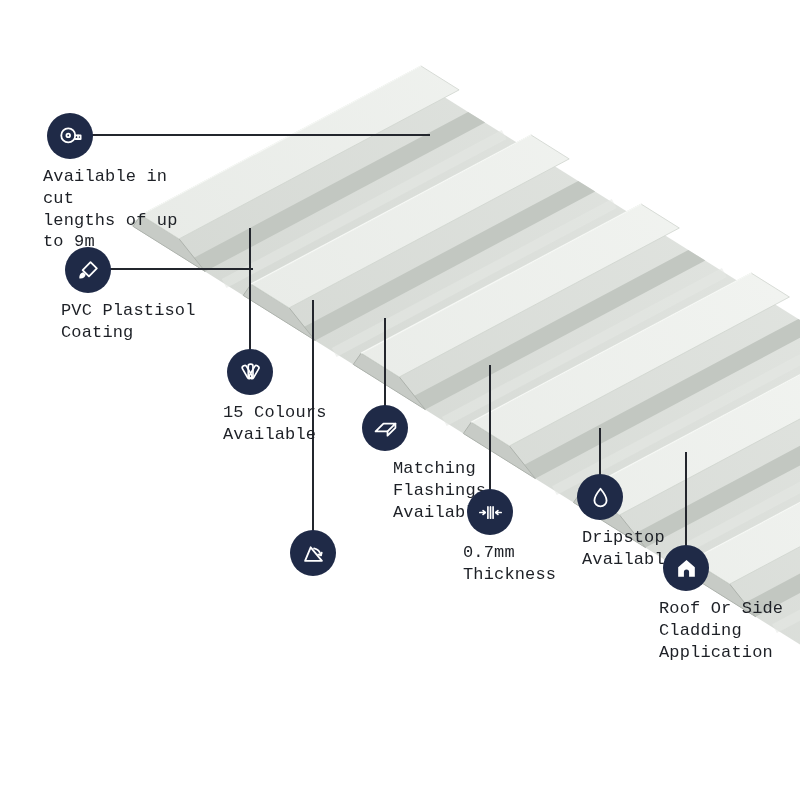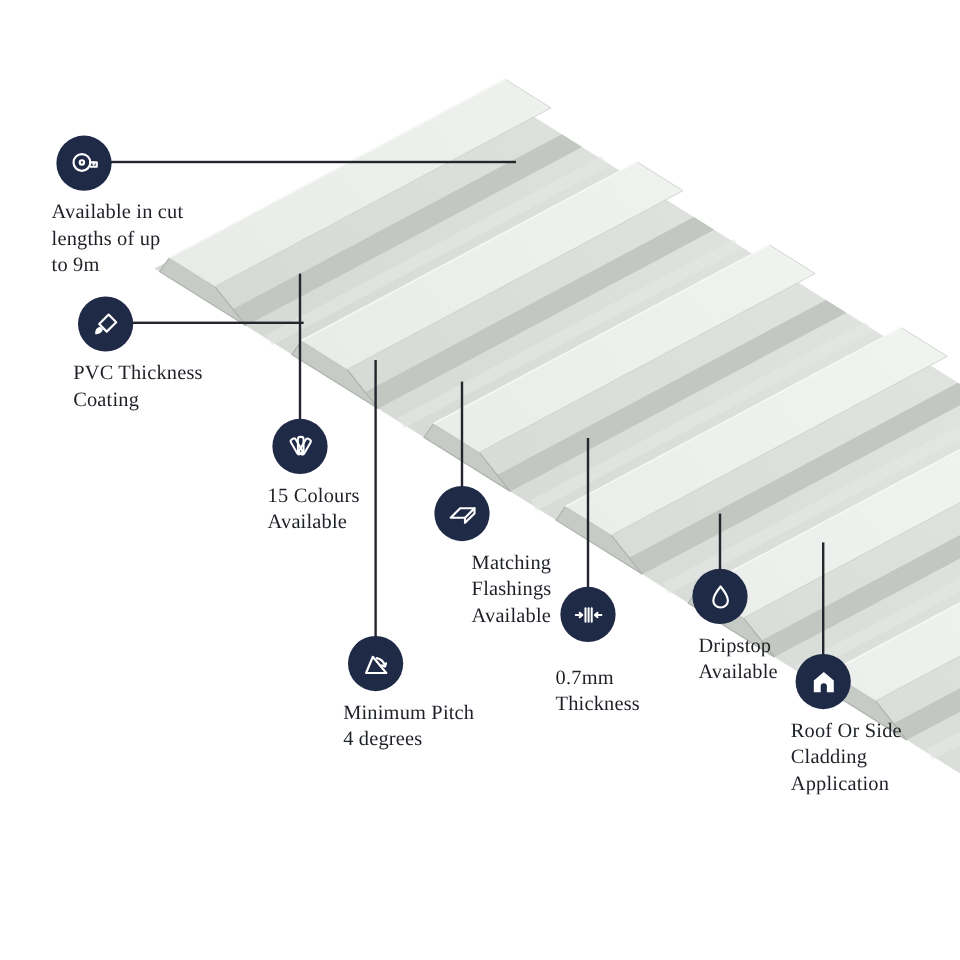--- a/index.html
+++ b/index.html
@@ -1,18 +1,18 @@
 <!DOCTYPE html>
 <html style="--navy: #1f2a47; --line: #23262d; --text: #1d2026; --sheet-crown: #eceeeb; --sheet-valley: #d8dbd7; --sheet-shadow: #c2c7c1;"><head>
 <meta charset="utf-8">
 <style>
   html,body{margin:0;padding:0;background:#fff;}
   .stage{
     position:relative;width:800px;height:800px;background:#fff;overflow:hidden;
-    font-family:Liberation Serif, serif;
+    font-family:Liberation Mono, monospace;
   }
   .sheet-svg{position:absolute;left:0;top:0;width:800px;height:800px;}
   .callout-line{position:absolute;background:var(--line,#23262d);}
   .callout-badge{
     position:absolute;width:46px;height:46px;border-radius:50%;
     background:var(--navy,#1f2a47);display:flex;align-items:center;justify-content:center;
   }
   .callout-badge svg{width:27px;height:27px;display:block;}
   .callout-label{
     position:absolute;white-space:pre-line;font-size:17px;line-height:1.28;
@@ -113,21 +113,21 @@
   <div class="callout-label" style="left:43px;top:166px;width:160px;">Available in cut
 lengths of up
 to 9m</div>
 
   <div class="callout-badge" style="left:65px;top:247px;">
     <svg viewBox="0 0 24 24" fill="none" stroke="#ffffff" stroke-width="1.6" stroke-linecap="round" stroke-linejoin="round">
       <path d="M13.8 4.6 l5.6 5.6 -7 7 -5.6 -5.6 Z"></path>
       <path d="M7.5 13.5 C5 14 3.5 16 3.9 19.1 7 19.5 9 18 9.5 15.5 Z" fill="#ffffff" stroke="none"></path>
     </svg>
   </div>
-  <div class="callout-label" style="left:61px;top:300px;width:160px;">PVC Thickness
+  <div class="callout-label" style="left:61px;top:300px;width:160px;">PVC Plastisol
 Coating</div>
 
   <div class="callout-badge" style="left:227px;top:349px;">
     <svg viewBox="0 0 24 24" fill="none" stroke="#ffffff" stroke-width="1.5" stroke-linecap="round" stroke-linejoin="round">
       <rect x="10" y="4.5" width="4.2" height="12.5" rx="1.8" transform="rotate(-30 12 17)"></rect>
       <rect x="10" y="4.5" width="4.2" height="12.5" rx="1.8" transform="rotate(30 12 17)"></rect>
       <rect x="10" y="4.5" width="4.2" height="12.5" rx="1.8"></rect>
     </svg>
   </div>
   <div class="callout-label" style="left:223px;top:402px;width:150px;">15 Colours
@@ -143,35 +143,33 @@
 Flashings
 Available</div>
 
   <div class="callout-badge" style="left:290px;top:530px;">
     <svg viewBox="0 0 24 24" fill="none" stroke="#ffffff" stroke-width="1.6" stroke-linecap="round" stroke-linejoin="round">
       <path d="M4.5 18.5 L19.5 18.5 L9.5 6.5 Z"></path>
       <path d="M12.5 7.5 a8 8 0 0 1 6 6"></path>
       <path d="M19.3 11.3 l-.7 2.4 -2.4 -.8"></path>
     </svg>
   </div>
-  <div class="callout-label" style="left:286px;top:583px;width:170px;">Minimum Pitch
-4 degrees</div>
 
   <div class="callout-badge" style="left:467px;top:489px;">
     <svg viewBox="0 0 24 24" fill="none" stroke="#ffffff" stroke-width="1.5" stroke-linecap="round" stroke-linejoin="round">
       <path d="M9.7 7 V17"></path>
         <path d="M12 7 V17"></path>
         <path d="M14.3 7 V17"></path>
       <path d="M2.5 12 H7"></path>
         <path d="M5.4 10.3 L7.3 12 L5.4 13.7"></path>
       <path d="M21.5 12 H17"></path>
         <path d="M18.6 10.3 L16.7 12 L18.6 13.7"></path>
     </svg>
   </div>
-  <div class="callout-label" style="left:463px;top:542px;width:150px;margin-top:12px;">0.7mm
+  <div class="callout-label" style="left:463px;top:542px;width:150px;">0.7mm
 Thickness</div>
 
   <div class="callout-badge" style="left:577px;top:474px;">
     <svg viewBox="0 0 24 24" fill="none" stroke="#ffffff" stroke-width="1.6" stroke-linecap="round" stroke-linejoin="round">
       <path d="M12 4.2 C12 4.2 6.6 10.8 6.6 14.6 c0 3 2.4 5.2 5.4 5.2 s5.4 -2.2 5.4 -5.2 C17.4 10.8 12 4.2 12 4.2 Z"></path>
     </svg>
   </div>
   <div class="callout-label" style="left:582px;top:527px;width:150px;">Dripstop
 Available</div>
 

